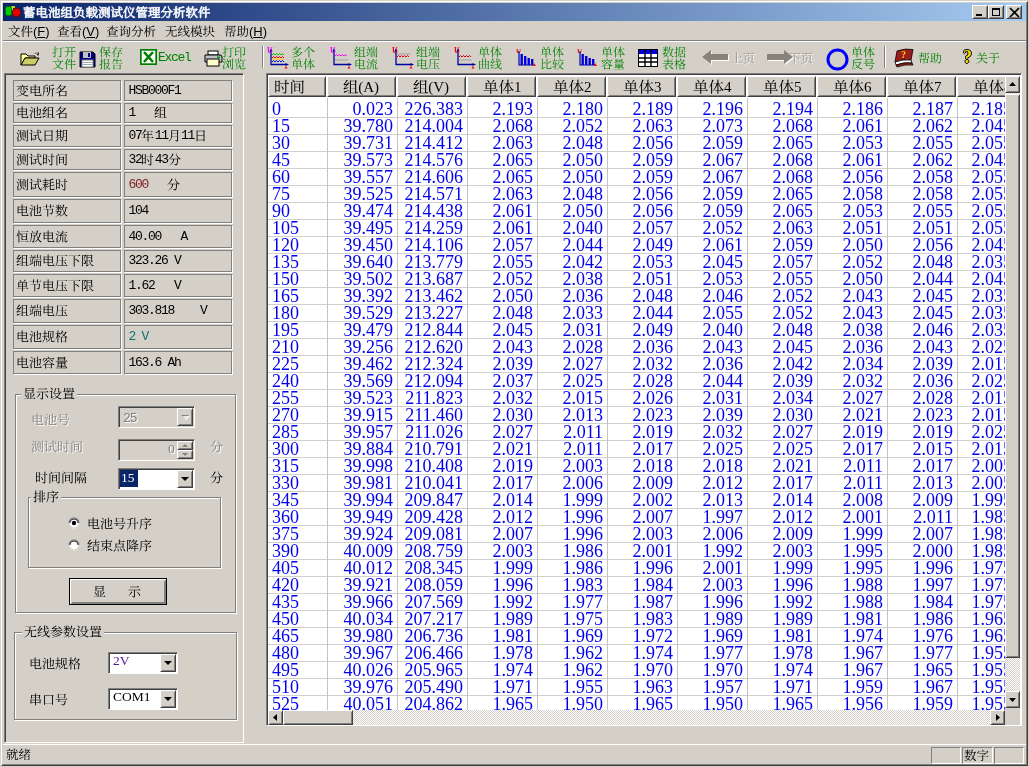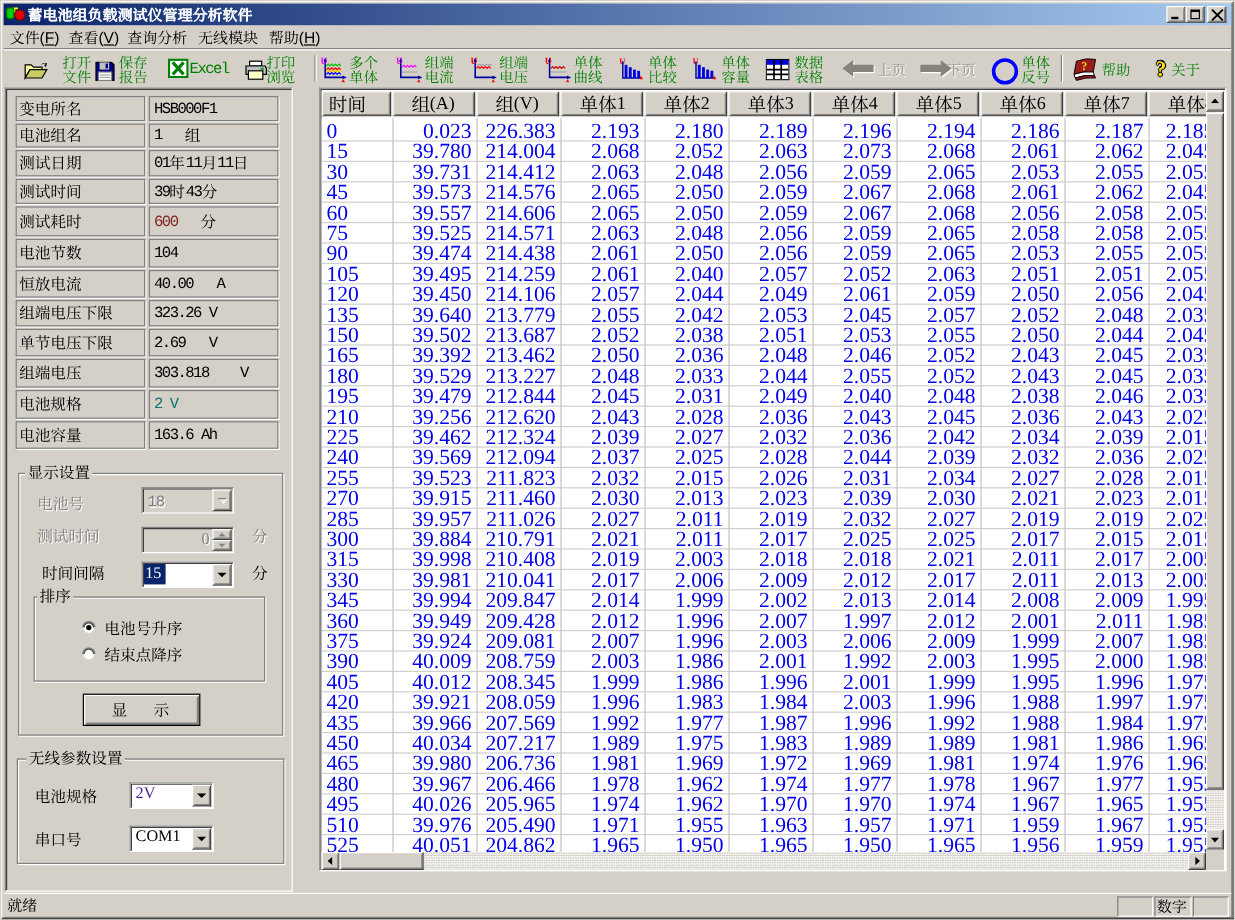--- a/index.html
+++ b/index.html
@@ -414,41 +414,41 @@
     <use href="#g67" x="0"></use>
   </svg>
 <div class="a cell" style="left:13px;top:125px;width:108px;height:22px"></div>
 <div class="a cell" style="left:124px;top:125px;width:108px;height:22px"></div>
 <svg width="52" height="13" viewBox="0 0 4000 1000" fill="#000" style="position:absolute;left:16.4px;top:129px;">
     <use href="#g57" x="0"></use>
     <use href="#g78" x="1000"></use>
     <use href="#g43" x="2000"></use>
     <use href="#g48" x="3000"></use>
   </svg>
-<div class="a" style="left:128.4px;top:128px;font:13px 'Liberation Mono';letter-spacing:-1.3px;color:#000;white-space:pre">01</div>
+<div class="a" style="left:128.4px;top:128px;font:13px 'Liberation Mono';letter-spacing:-1.3px;color:#000;white-space:pre">07</div>
 <svg width="13" height="13" viewBox="0 0 1000 1000" fill="#000" style="position:absolute;left:141.4px;top:129px;">
     <use href="#g30" x="0"></use>
   </svg>
 <div class="a" style="left:154.7px;top:128px;font:13px 'Liberation Mono';letter-spacing:-1.3px;color:#000;white-space:pre">11</div>
 <svg width="13" height="13" viewBox="0 0 1000 1000" fill="#000" style="position:absolute;left:167.7px;top:129px;">
     <use href="#g47" x="0"></use>
   </svg>
 <div class="a" style="left:181.0px;top:128px;font:13px 'Liberation Mono';letter-spacing:-1.3px;color:#000;white-space:pre">11</div>
 <svg width="13" height="13" viewBox="0 0 1000 1000" fill="#000" style="position:absolute;left:194.0px;top:129px;">
     <use href="#g43" x="0"></use>
   </svg>
 <div class="a cell" style="left:13px;top:149px;width:108px;height:21px"></div>
 <div class="a cell" style="left:124px;top:149px;width:108px;height:21px"></div>
 <svg width="52" height="13" viewBox="0 0 4000 1000" fill="#000" style="position:absolute;left:16.4px;top:153px;">
     <use href="#g57" x="0"></use>
     <use href="#g78" x="1000"></use>
     <use href="#g44" x="2000"></use>
     <use href="#g85" x="3000"></use>
   </svg>
-<div class="a" style="left:128.4px;top:152px;font:13px 'Liberation Mono';letter-spacing:-1.3px;color:#000;white-space:pre">39</div>
+<div class="a" style="left:128.4px;top:152px;font:13px 'Liberation Mono';letter-spacing:-1.3px;color:#000;white-space:pre">32</div>
 <svg width="13" height="13" viewBox="0 0 1000 1000" fill="#000" style="position:absolute;left:141.4px;top:153px;">
     <use href="#g44" x="0"></use>
   </svg>
 <div class="a" style="left:154.7px;top:152px;font:13px 'Liberation Mono';letter-spacing:-1.3px;color:#000;white-space:pre">43</div>
 <svg width="13" height="13" viewBox="0 0 1000 1000" fill="#000" style="position:absolute;left:167.7px;top:153px;">
     <use href="#g10" x="0"></use>
   </svg>
 <div class="a cell" style="left:13px;top:172px;width:108px;height:25px"></div>
 <div class="a cell" style="left:124px;top:172px;width:108px;height:25px"></div>
 <svg width="52" height="13" viewBox="0 0 4000 1000" fill="#000" style="position:absolute;left:16.4px;top:178px;">
@@ -493,21 +493,21 @@
 <div class="a cell" style="left:13px;top:274px;width:108px;height:23px"></div>
 <div class="a cell" style="left:124px;top:274px;width:108px;height:23px"></div>
 <svg width="78" height="13" viewBox="0 0 6000 1000" fill="#000" style="position:absolute;left:16.4px;top:279px;">
     <use href="#g13" x="0"></use>
     <use href="#g72" x="1000"></use>
     <use href="#g61" x="2000"></use>
     <use href="#g15" x="3000"></use>
     <use href="#g1" x="4000"></use>
     <use href="#g87" x="5000"></use>
   </svg>
-<div class="a" style="left:128.4px;top:278px;font:13px 'Liberation Mono';letter-spacing:-1.3px;color:#000;white-space:pre">2.69   V</div>
+<div class="a" style="left:128.4px;top:278px;font:13px 'Liberation Mono';letter-spacing:-1.3px;color:#000;white-space:pre">1.62   V</div>
 <div class="a cell" style="left:13px;top:299px;width:108px;height:24px"></div>
 <div class="a cell" style="left:124px;top:299px;width:108px;height:24px"></div>
 <svg width="52" height="13" viewBox="0 0 4000 1000" fill="#000" style="position:absolute;left:16.4px;top:304px;">
     <use href="#g67" x="0"></use>
     <use href="#g64" x="1000"></use>
     <use href="#g61" x="2000"></use>
     <use href="#g15" x="3000"></use>
   </svg>
 <div class="a" style="left:128.4px;top:303px;font:13px 'Liberation Mono';letter-spacing:-1.3px;color:#000;white-space:pre">303.818    V</div>
 <div class="a cell" style="left:13px;top:325px;width:108px;height:24px"></div>
@@ -541,21 +541,21 @@
     <use href="#g61" x="0"></use>
     <use href="#g55" x="1000"></use>
     <use href="#g20" x="2000"></use>
   </svg>
 <svg width="39" height="13" viewBox="0 0 3000 1000" fill="#808080" style="position:absolute;left:31px;top:413px;">
     <use href="#g61" x="0"></use>
     <use href="#g55" x="1000"></use>
     <use href="#g20" x="2000"></use>
   </svg>
 <div class="a sunk" style="left:118px;top:406px;width:77px;height:22px;background:#d4d0c8"></div>
-<div class="a" style="left:123px;top:411px;font:13px 'Liberation Mono';letter-spacing:-1px;color:#808080;text-shadow:1px 1px 0 #fff">18</div>
+<div class="a" style="left:123px;top:411px;font:13px 'Liberation Mono';letter-spacing:-1px;color:#808080;text-shadow:1px 1px 0 #fff">25</div>
 <div class="a btn3d" style="left:177px;top:408px;width:16px;height:18px"></div>
 <svg class="a" style="left:181px;top:415px" width="9" height="5" viewBox="0 0 9 5">
     <path d="M0 0 L8 0 L4 4 Z" fill="#848484"></path>
     <path d="M1 1 L9 1 L5 5 Z" fill="#fff" opacity="0.8"></path>
   </svg>
 <svg width="52" height="13" viewBox="0 0 4000 1000" fill="#fff" style="position:absolute;left:32px;top:441px;">
     <use href="#g57" x="0"></use>
     <use href="#g78" x="1000"></use>
     <use href="#g44" x="2000"></use>
     <use href="#g85" x="3000"></use>

